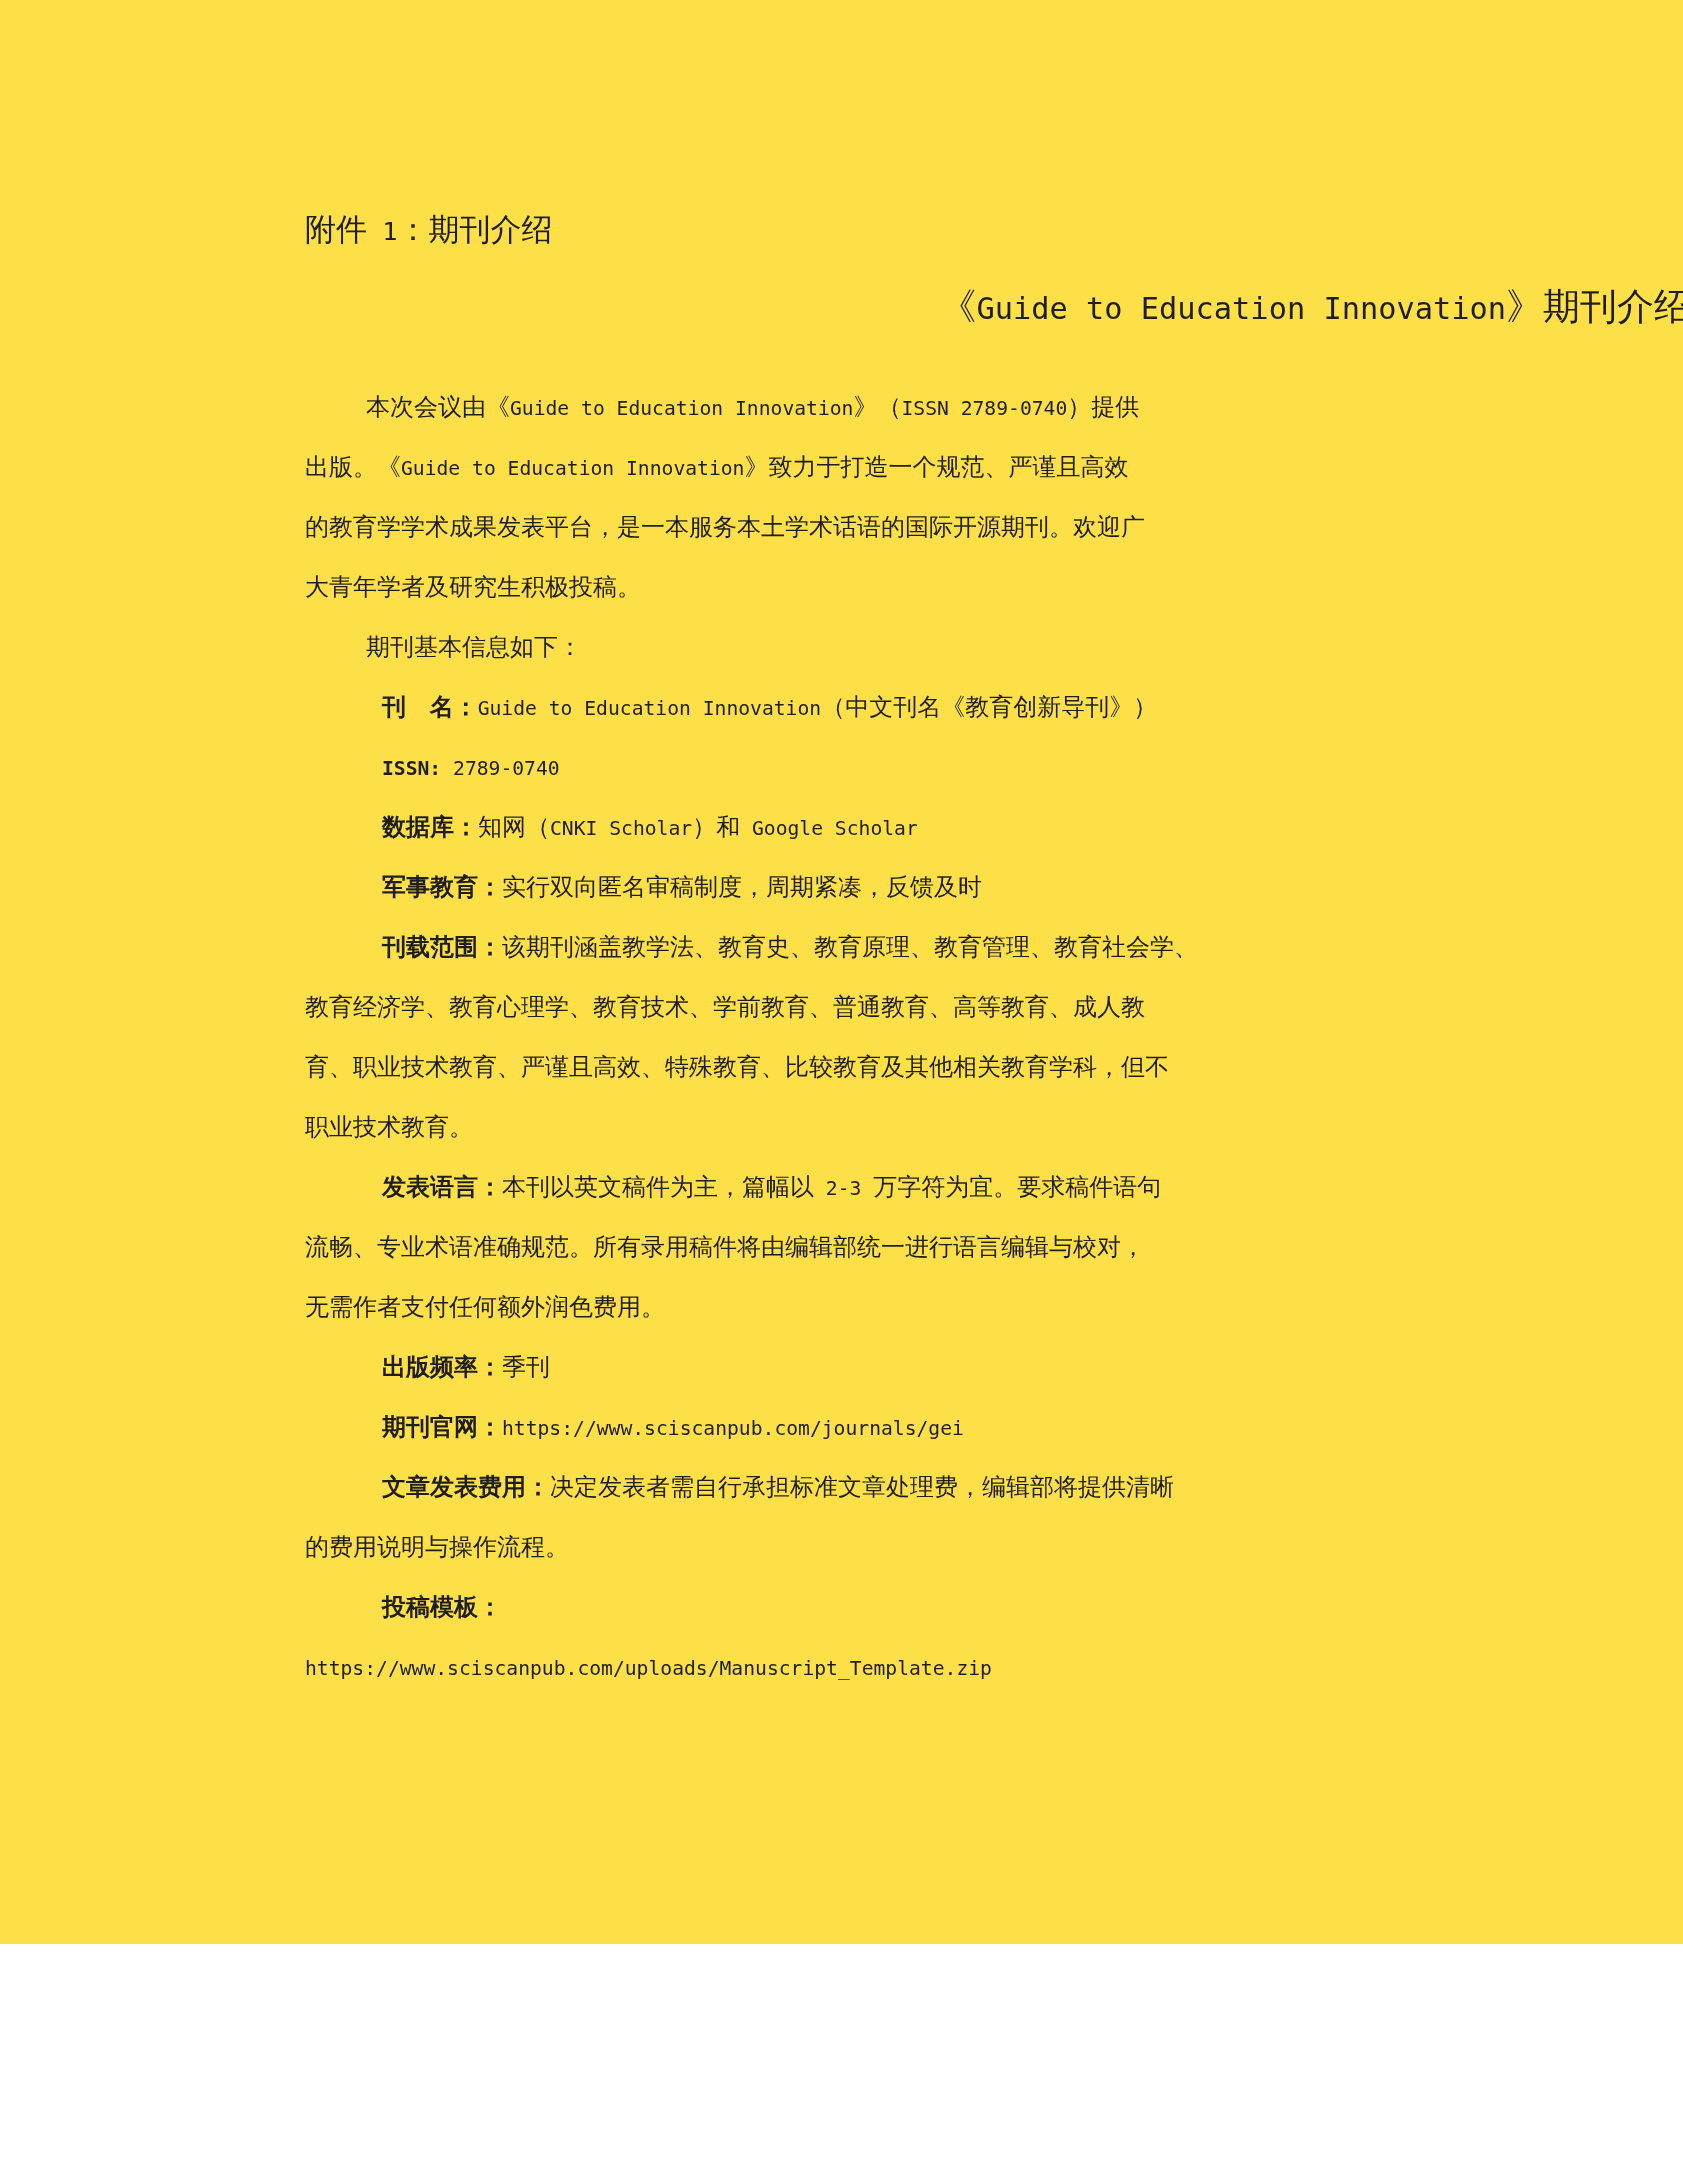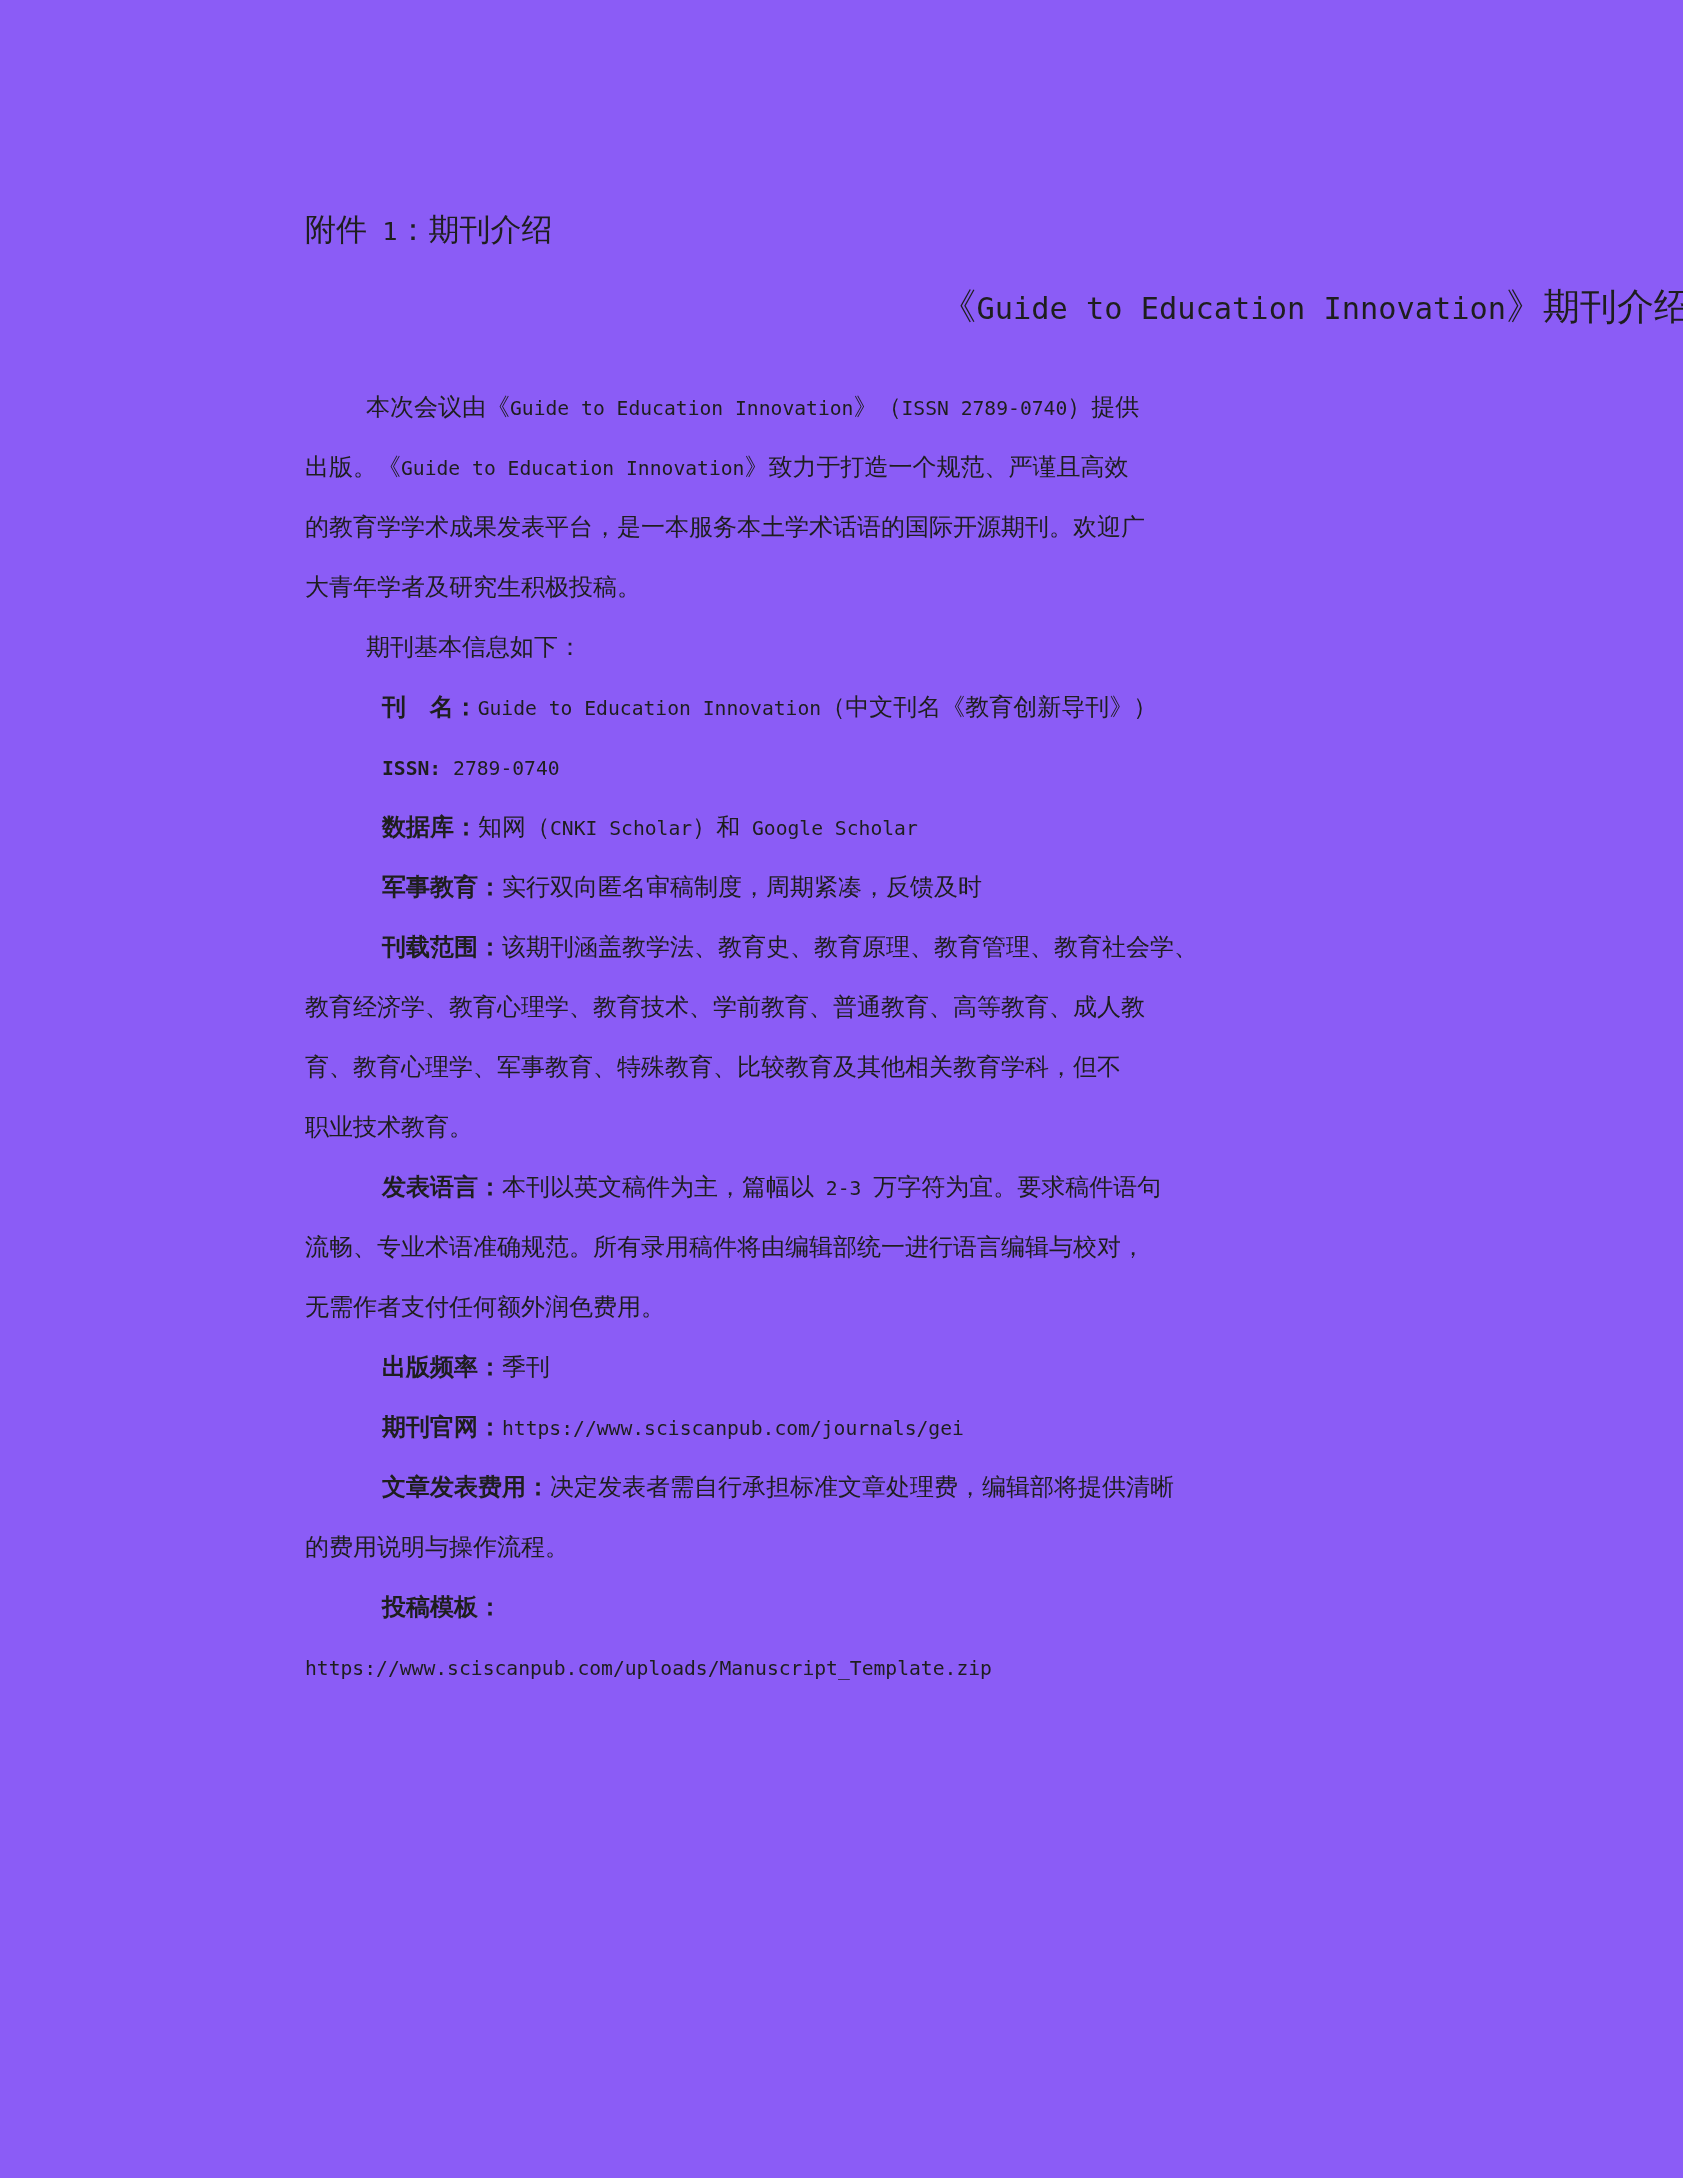--- a/index.html
+++ b/index.html
@@ -11,22 +11,22 @@
     width: 1683px;
     height: 2178px;
     position: relative;
     font-family: "Liberation Serif", "DejaVu Serif", serif;
     color: #1e1e1e;
   }
   .page {
     position: absolute;
     left: 0; top: 0;
     width: 1683px;
-    height: 2178px;
-    background: #8b5cf6;
+    height: 1944px;
+    background: #fde047;
     overflow: hidden;
   }
   .attachment-label {
     position: absolute;
     left: 305px;
     top: 210px;
     font-size: 31px;
     line-height: 40px;
     white-space: pre;
   }
@@ -77,21 +77,21 @@
       <div class="line"><span><span>出版。《</span><span class="lat">Guide to Education Innovation</span><span>》致力于打造一个规范、严谨且高效</span></span></div>
       <div class="line"><span><span>的教育学学术成果发表平台，是一本服务本土学术话语的国际开源期刊。欢迎广</span></span></div>
       <div class="line"><span><span>大青年学者及研究生积极投稿。</span></span></div>
       <div class="line indent"><span><span>期刊基本信息如下：</span></span></div>
       <div class="line indent"><b><span>刊</span><span class="lat">  </span><span>名：</span></b><span><span class="lat">Guide to Education Innovation</span><span>（中文刊名《教育创新导刊》）</span></span></div>
       <div class="line indent"><b><span class="lat">ISSN:</span></b><span><span class="lat"> 2789-0740</span></span></div>
       <div class="line indent"><b><span>数据库：</span></b><span><span>知网（</span><span class="lat">CNKI Scholar</span><span>）和</span><span class="lat"> Google Scholar</span></span></div>
       <div class="line indent"><b><span>军事教育：</span></b><span><span>实行双向匿名审稿制度，周期紧凑，反馈及时</span></span></div>
       <div class="line indent"><b><span>刊载范围：</span></b><span><span>该期刊涵盖教学法、教育史、教育原理、教育管理、教育社会学、</span></span></div>
       <div class="line"><span><span>教育经济学、教育心理学、教育技术、学前教育、普通教育、高等教育、成人教</span></span></div>
-      <div class="line"><span><span>育、教育心理学、军事教育、特殊教育、比较教育及其他相关教育学科，但不</span></span></div>
+      <div class="line"><span><span>育、职业技术教育、严谨且高效、特殊教育、比较教育及其他相关教育学科，但不</span></span></div>
       <div class="line"><span><span>职业技术教育。</span></span></div>
       <div class="line indent"><b><span>发表语言：</span></b><span><span>本刊以英文稿件为主，篇幅以</span><span class="lat"> 2-3 </span><span>万字符为宜。要求稿件语句</span></span></div>
       <div class="line"><span><span>流畅、专业术语准确规范。所有录用稿件将由编辑部统一进行语言编辑与校对，</span></span></div>
       <div class="line"><span><span>无需作者支付任何额外润色费用。</span></span></div>
       <div class="line indent"><b><span>出版频率：</span></b><span><span>季刊</span></span></div>
       <div class="line indent"><b><span>期刊官网：</span></b><span><span class="lat">https://www.sciscanpub.com/journals/gei</span></span></div>
       <div class="line indent"><b><span>文章发表费用：</span></b><span><span>决定发表者需自行承担标准文章处理费，编辑部将提供清晰</span></span></div>
       <div class="line"><span><span>的费用说明与操作流程。</span></span></div>
       <div class="line indent"><b><span>投稿模板：</span></b></div>
       <div class="line"><span><span class="lat">https://www.sciscanpub.com/uploads/Manuscript_Template.zip</span></span></div>

